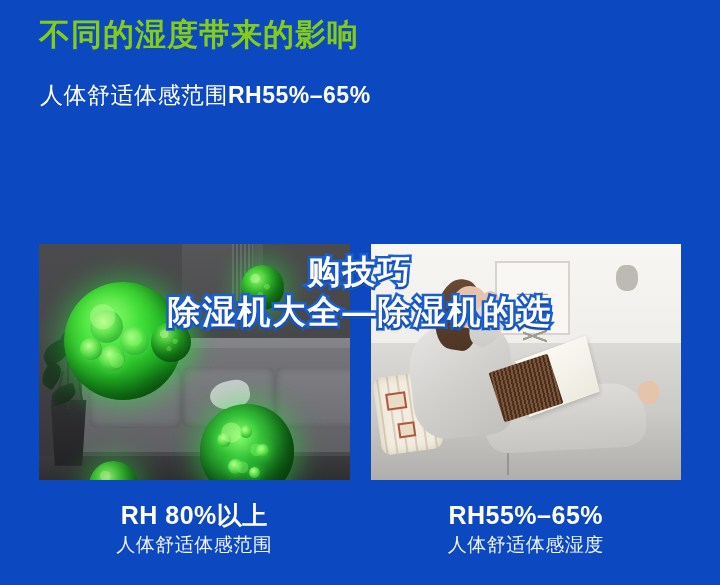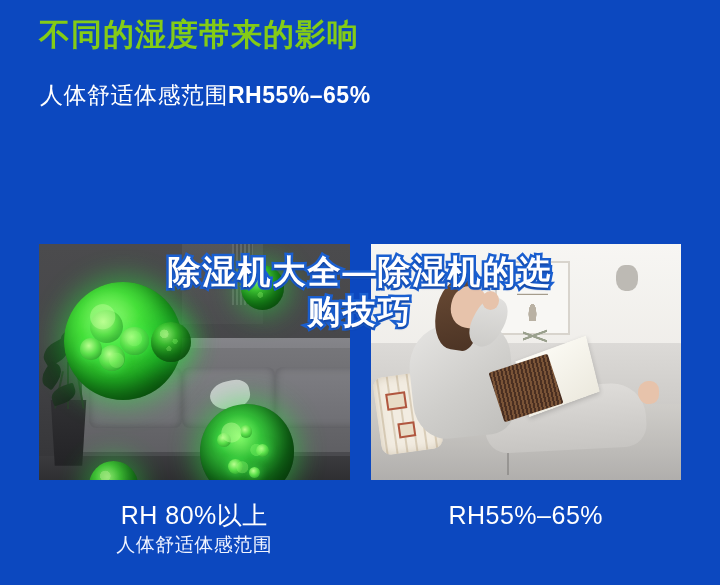--- a/index.html
+++ b/index.html
@@ -420,21 +420,21 @@
     display: flex;
     gap: 21px;
   }
   .caption {
     width: 313px;
     text-align: center;
     color: #ffffff;
   }
   .cap-main {
     font-size: 25px;
-    font-weight: 400;
+    font-weight: 700;
     letter-spacing: 0.5px;
     line-height: 31px;
   }
   .cap-sub {
     font-size: 19px;
     font-weight: 400;
     letter-spacing: 0.5px;
     line-height: 28px;
     color: #f0f4ff;
   }
@@ -520,27 +520,28 @@
         <div class="rl-head"></div>
         <div class="rl-arm"></div>
         <div class="rl-hand"></div>
         <div class="rl-book"></div>
         <div class="rl-book-spine"></div>
       </div>
     </div>
   </div>
 
   <div class="overlay-title">
+    <div>购技巧</div>
     <div>除湿机大全—除湿机的选</div>
-    <div>购技巧</div>
   </div>
 
   <div class="captions">
     <div class="caption">
       <div class="cap-main">RH 80%以上</div>
       <div class="cap-sub">人体舒适体感范围</div>
     </div>
     <div class="caption">
       <div class="cap-main">RH55%–65%</div>
+      <div class="cap-sub">人体舒适体感湿度</div>
     </div>
   </div>
 
 </div>
 
 </body></html>

